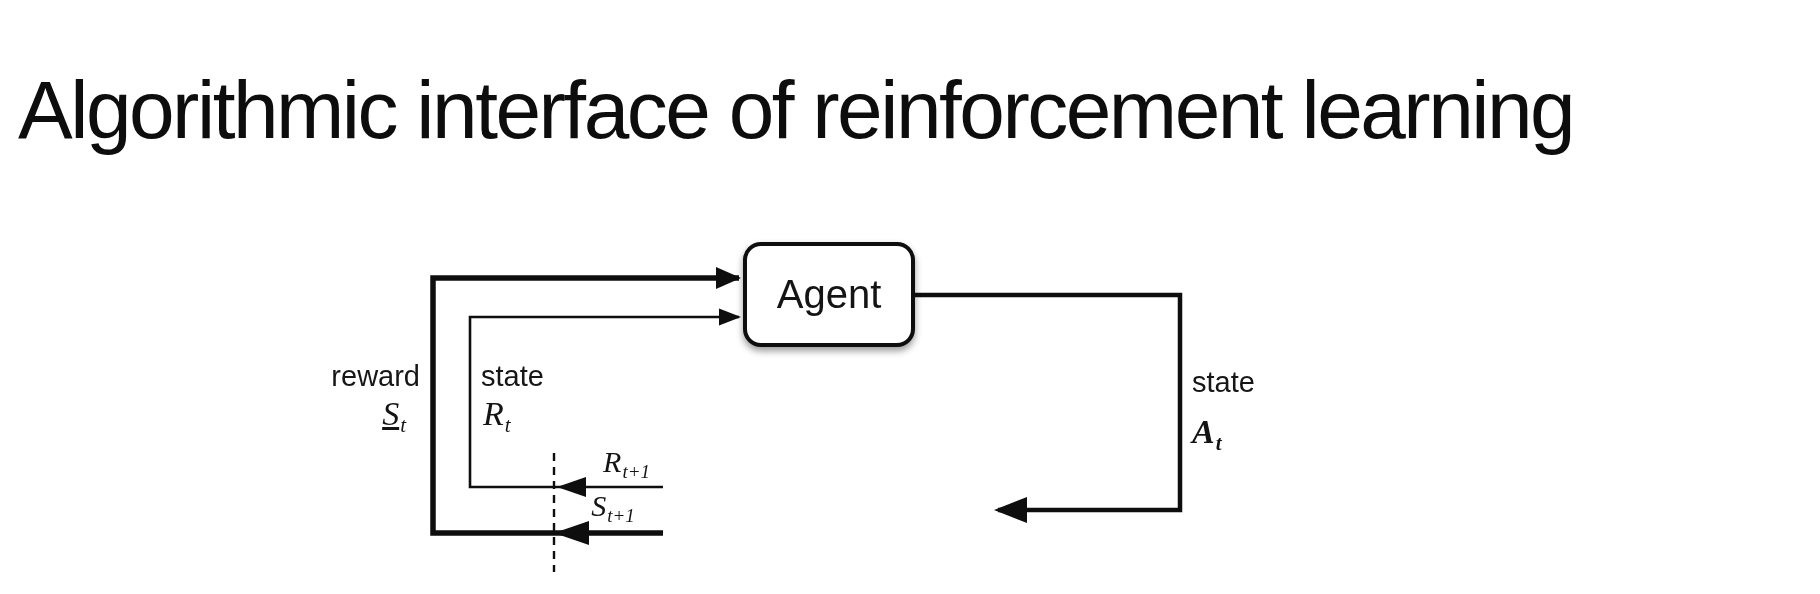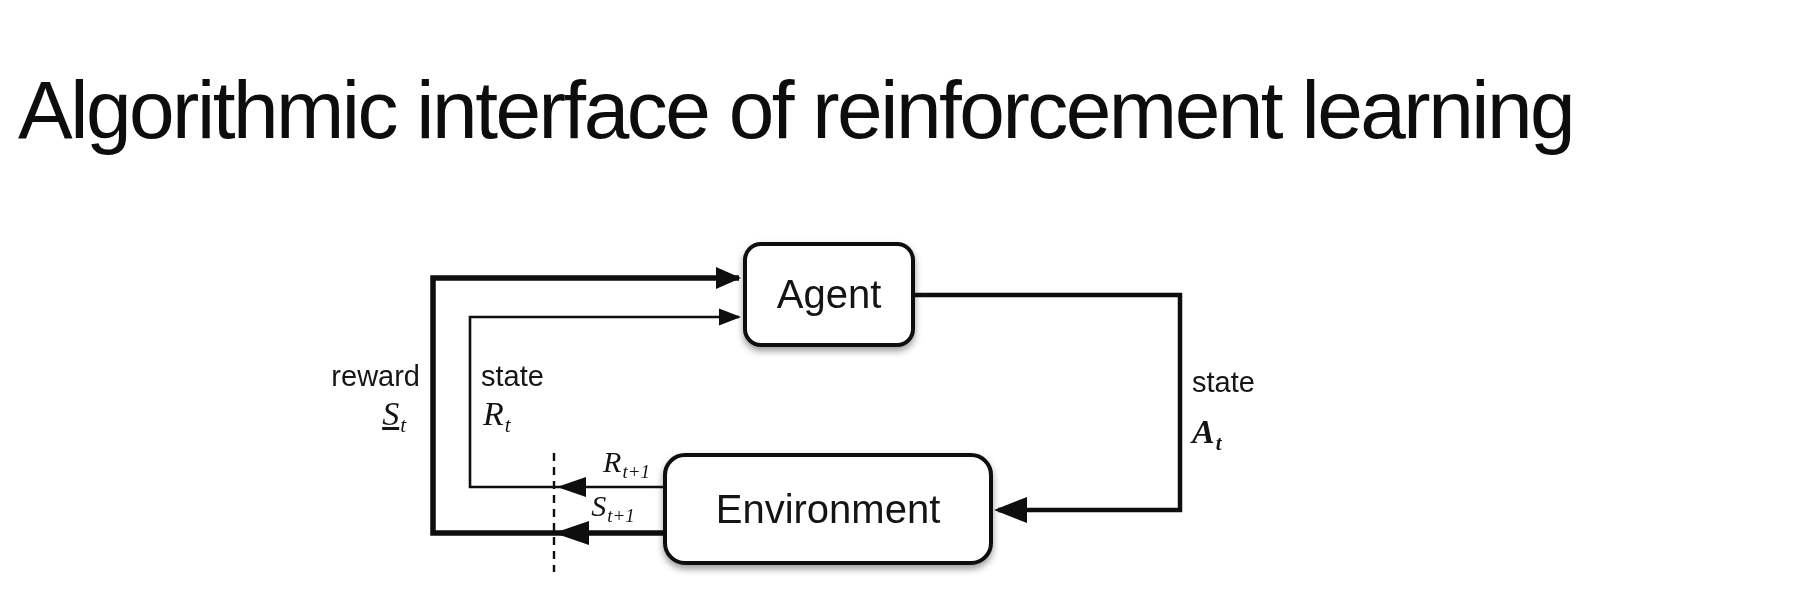--- a/index.html
+++ b/index.html
@@ -107,23 +107,20 @@
 
     <polygon points="994,510 1027,497 1027,523" fill="#0e0e0e"></polygon>
 
     <path d="M 554 453 V 572" fill="none" stroke-width="2.4" stroke-dasharray="8 6" stroke="#0e0e0e"></path>
   </svg>
 
   <div id="agent-box" class="node-box">
     <span>Agent</span>
   </div>
 
-  <div id="environment-box" class="node-box">
-    <span>Environment</span>
-  </div>
 
   <div id="state-word" class="word-label">reward</div>
   <div id="state-sym" class="math"><span>S</span><span class="sub">t</span></div>
 
   <div id="reward-word" class="word-label">state</div>
   <div id="reward-sym" class="math"><span>R</span><span class="sub">t</span></div>
 
   <div id="action-word" class="word-label">state</div>
   <div id="action-sym" class="math"><span>A</span><span class="sub">t</span></div>
 

